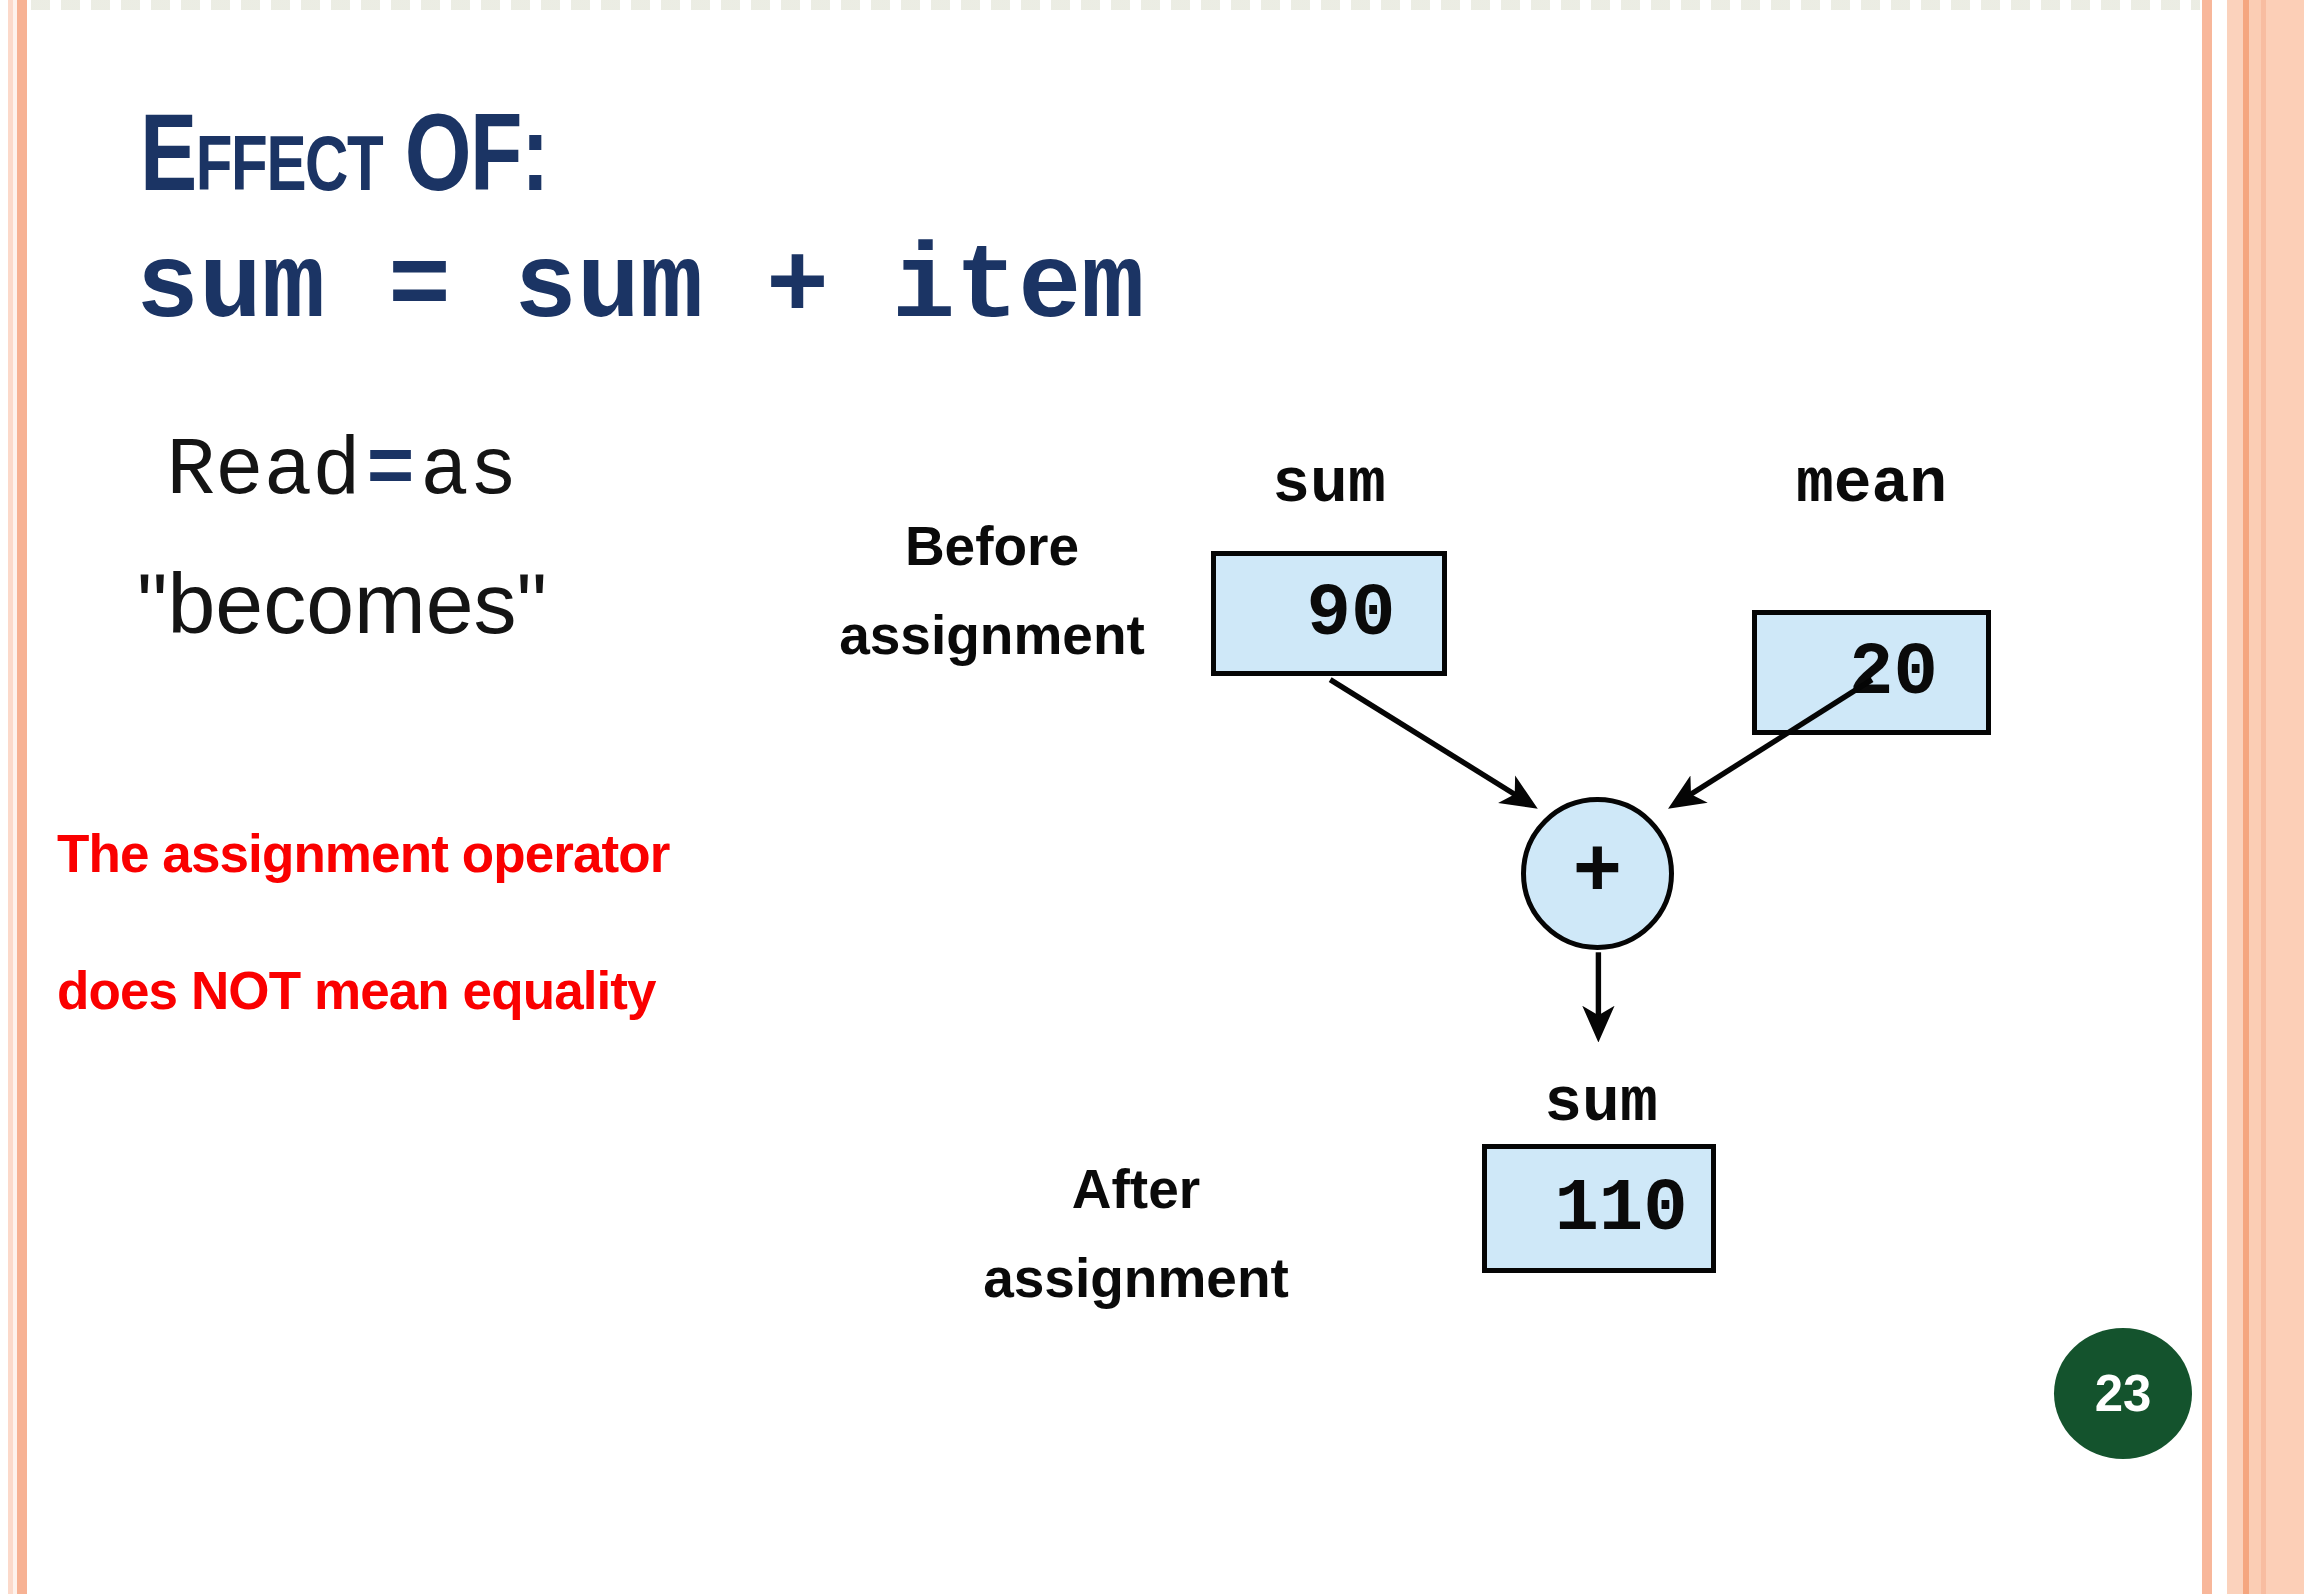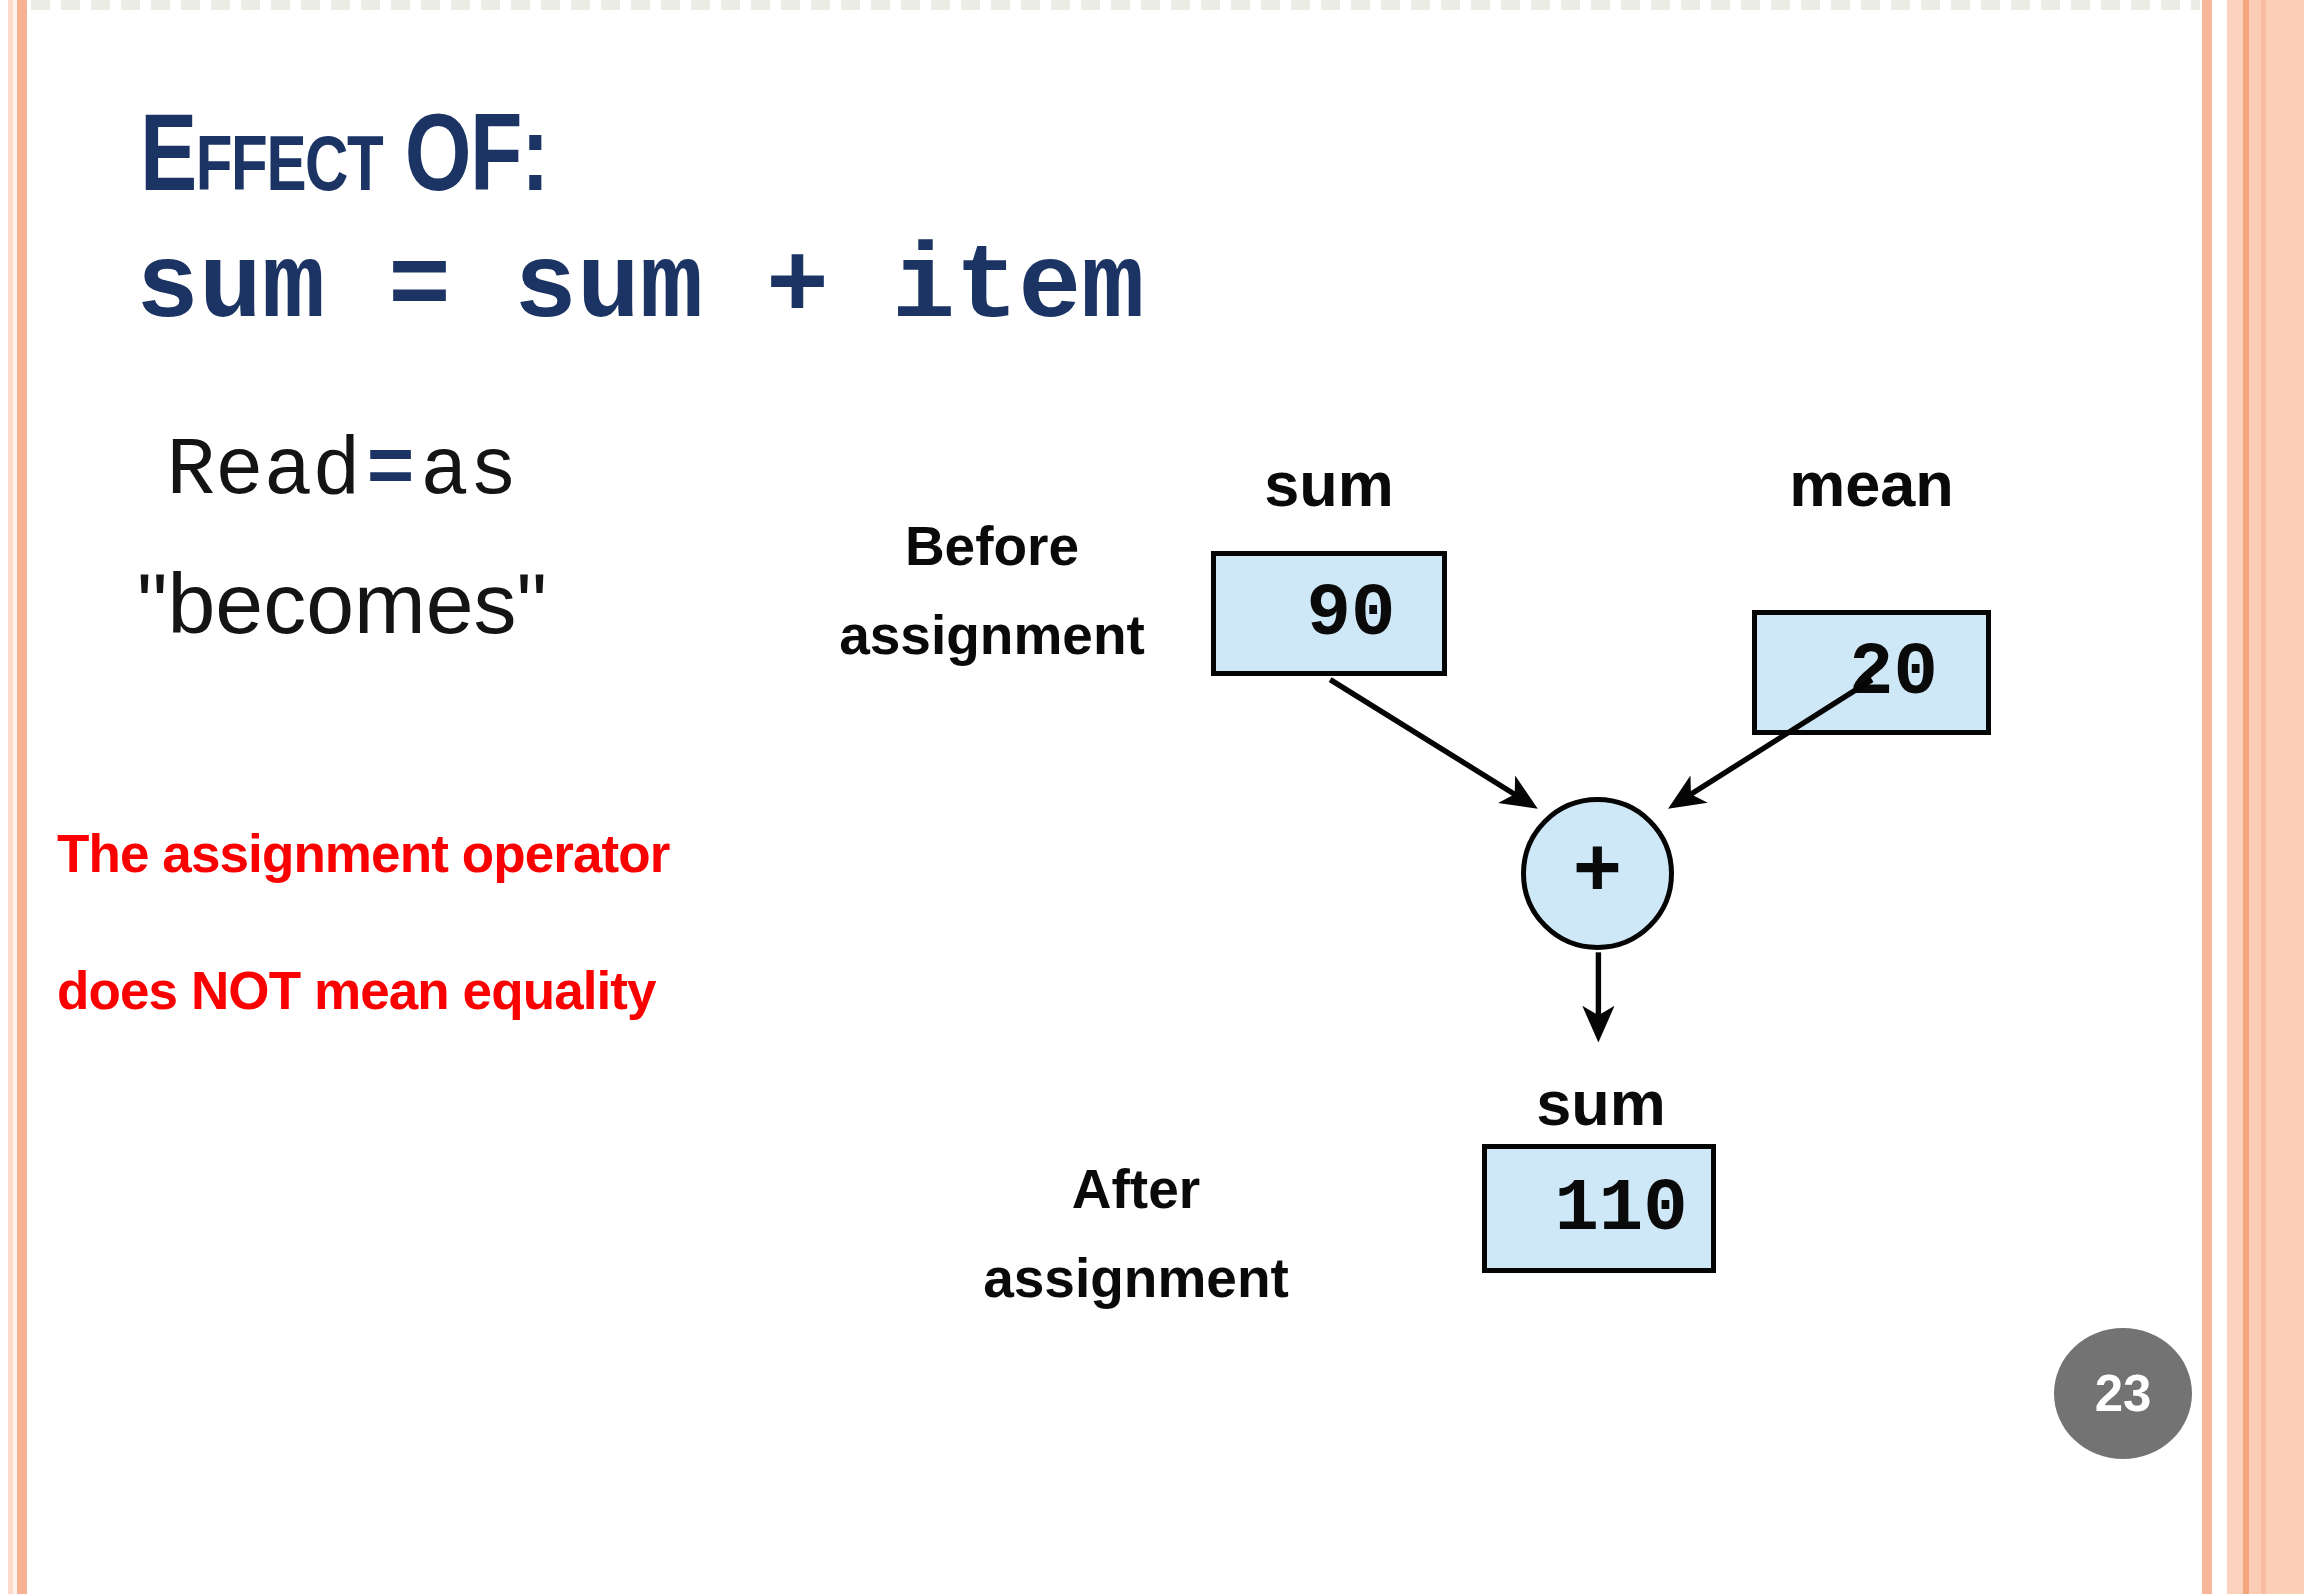--- a/index.html
+++ b/index.html
@@ -68,21 +68,21 @@
     text-align:center;font-size:86px;color:#141414;line-height:1.15;
   }
   .warning{
     position:absolute;left:57px;top:785px;width:1080px;
     font-size:53px;font-weight:bold;color:#fa0000;
     line-height:137px;letter-spacing:-0.9px;white-space:nowrap;
   }
   
   .dlabel{
     position:absolute;text-align:center;color:#0a0a0a;
-    font-family:Liberation Sans, sans-serif;
+    font-family:Liberation Mono, monospace;
     font-weight:bold;font-size:63px;line-height:1.1;white-space:nowrap;
   }
   .phase-label{
     position:absolute;text-align:center;color:#0a0a0a;
     font-size:55px;font-weight:bold;line-height:89px;
   }
   .vbox{
     position:absolute;box-sizing:border-box;
     background:#cfe8f8;border:5.4px solid #050505;
     display:flex;align-items:center;justify-content:center;
@@ -93,21 +93,21 @@
     position:absolute;left:1521px;top:797px;width:153px;height:153px;
     box-sizing:border-box;background:#cfe8f8;border:5.4px solid #050505;
     border-radius:50%;
     display:flex;align-items:center;justify-content:center;
     font-family:"Liberation Mono","DejaVu Sans Mono",monospace;
     font-weight:bold;font-size:83px;color:#0a0a0a;
   }
   .arrows{position:absolute;left:0;top:0;pointer-events:none;}
   .page-badge{
     position:absolute;left:2054px;top:1328px;width:138px;height:131px;
-    background:#737373;border-radius:50%;
+    background:#14532d;border-radius:50%;
     display:flex;align-items:center;justify-content:center;
     color:#ffffff;font-size:51px;font-weight:bold;
   }
 </style>
 </head>
 <body>
 
 <div class="slide">
 
   <div class="border-top"></div>

